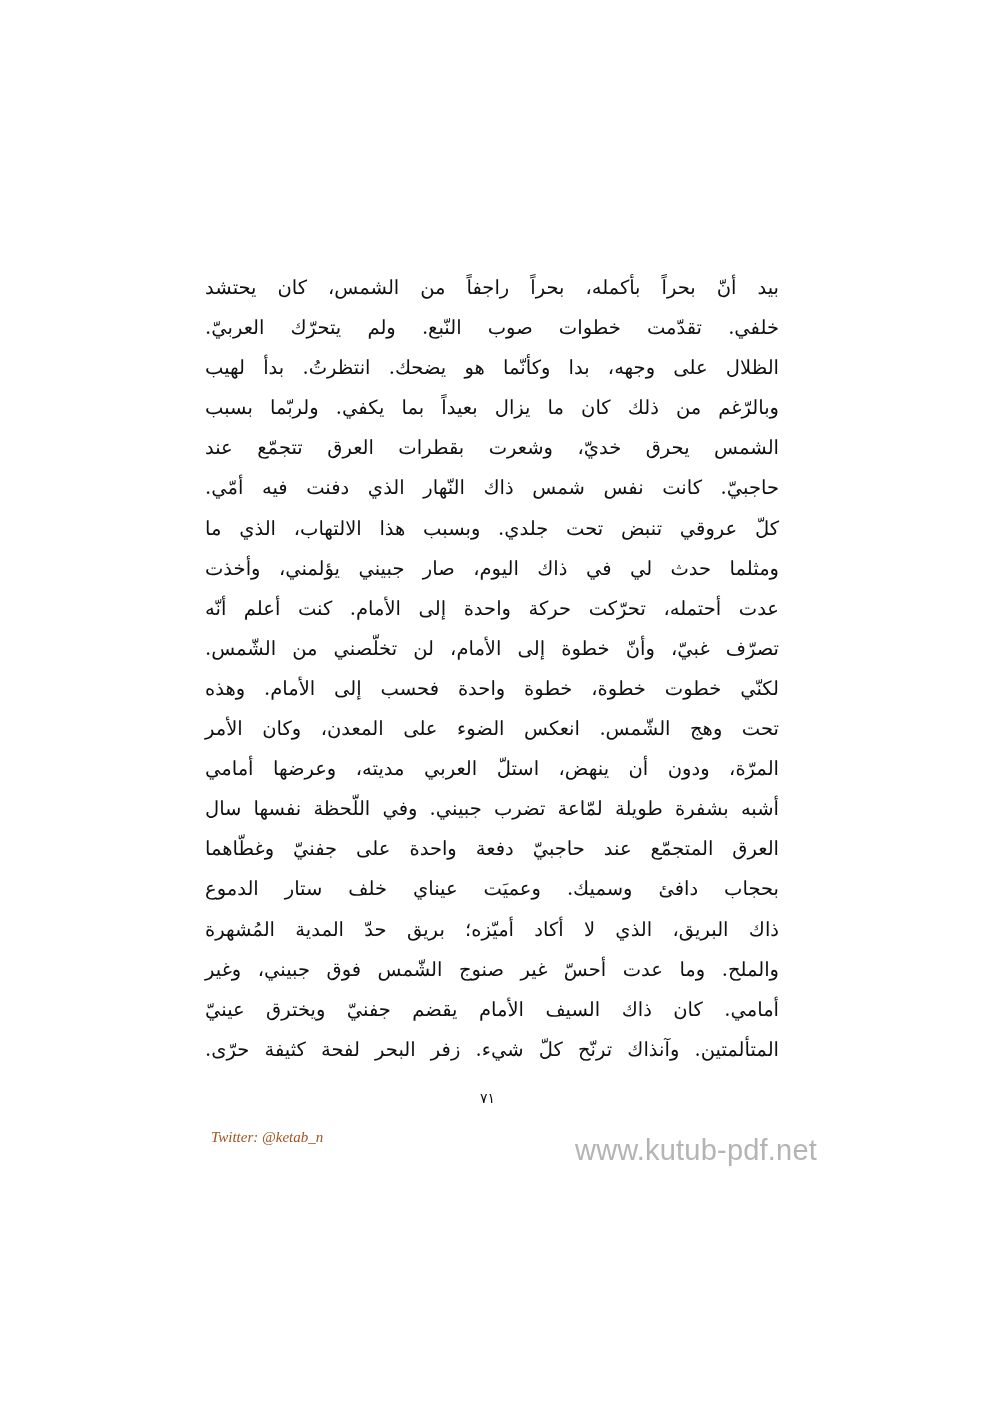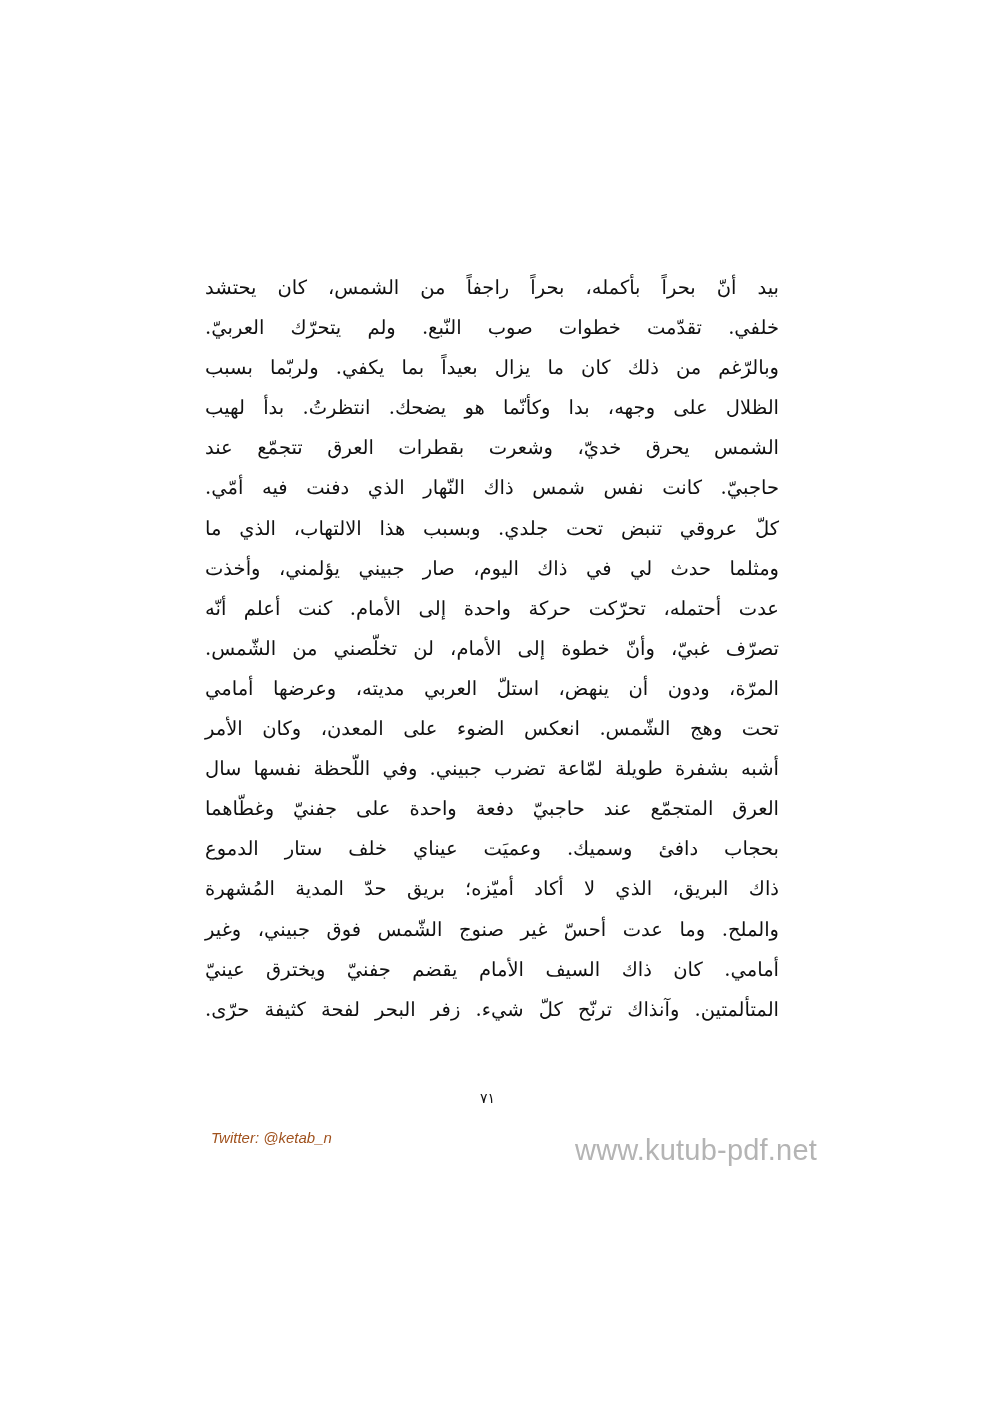--- a/index.html
+++ b/index.html
@@ -35,21 +35,21 @@
       line-height: 40.1px;
       white-space: nowrap;
       text-align: justify;
       text-align-last: justify;
       overflow: visible;
     }
     .footer-twitter {
       position: absolute;
       left: 211px;
       top: 1129px;
-      font-family: Liberation Sans, sans-serif;
+      font-family: Liberation Serif, serif;
       font-style: italic;
       font-size: 15px;
       color: #a0521e;
       direction: ltr;
     }
     .page-number {
       position: absolute;
       left: 480px;
       top: 1090px;
       font-family: "DejaVu Sans", sans-serif;
@@ -69,30 +69,31 @@
       margin-left: 29px;
     }
   </style>
 </head>
 <body>
 
 <div class="page">
   <div class="text-block">
     <div class="line">بيد أنّ بحراً بأكمله، بحراً راجفاً من الشمس، كان يحتشد</div>
     <div class="line">خلفي. تقدّمت خطوات صوب النّبع. ولم يتحرّك العربيّ.</div>
+    <div class="line">الظلال على وجهه، بدا وكأنّما هو يضحك. انتظرتُ. بدأ لهيب</div>
     <div class="line">وبالرّغم من ذلك كان ما يزال بعيداً بما يكفي. ولربّما بسبب</div>
-    <div class="line">الظلال على وجهه، بدا وكأنّما هو يضحك. انتظرتُ. بدأ لهيب</div>
     <div class="line">الشمس يحرق خديّ، وشعرت بقطرات العرق تتجمّع عند</div>
     <div class="line">حاجبيّ. كانت نفس شمس ذاك النّهار الذي دفنت فيه أمّي.</div>
     <div class="line">كلّ عروقي تنبض تحت جلدي. وبسبب هذا الالتهاب، الذي ما</div>
     <div class="line">ومثلما حدث لي في ذاك اليوم، صار جبيني يؤلمني، وأخذت</div>
     <div class="line">عدت أحتمله، تحرّكت حركة واحدة إلى الأمام. كنت أعلم أنّه</div>
     <div class="line">تصرّف غبيّ، وأنّ خطوة إلى الأمام، لن تخلّصني من الشّمس.</div>
+    <div class="line">لكنّي خطوت خطوة، خطوة واحدة فحسب إلى الأمام. وهذه</div>
+    <div class="line">تحت وهج الشّمس. انعكس الضوء على المعدن، وكان الأمر</div>
     <div class="line">المرّة، ودون أن ينهض، استلّ العربي مديته، وعرضها أمامي</div>
-    <div class="line">تحت وهج الشّمس. انعكس الضوء على المعدن، وكان الأمر</div>
     <div class="line">أشبه بشفرة طويلة لمّاعة تضرب جبيني. وفي اللّحظة نفسها سال</div>
     <div class="line">العرق المتجمّع عند حاجبيّ دفعة واحدة على جفنيّ وغطّاهما</div>
     <div class="line">بحجاب دافئ وسميك. وعميَت عيناي خلف ستار الدموع</div>
     <div class="line">ذاك البريق، الذي لا أكاد أميّزه؛ بريق حدّ المدية المُشهرة</div>
     <div class="line">والملح. وما عدت أحسّ غير صنوج الشّمس فوق جبيني، وغير</div>
     <div class="line">أمامي. كان ذاك السيف الأمام يقضم جفنيّ ويخترق عينيّ</div>
     <div class="line">المتألمتين. وآنذاك ترنّح كلّ شيء. زفر البحر لفحة كثيفة حرّى.</div>
   </div>
 
   <div class="footer-twitter">Twitter: @ketab_n</div>

